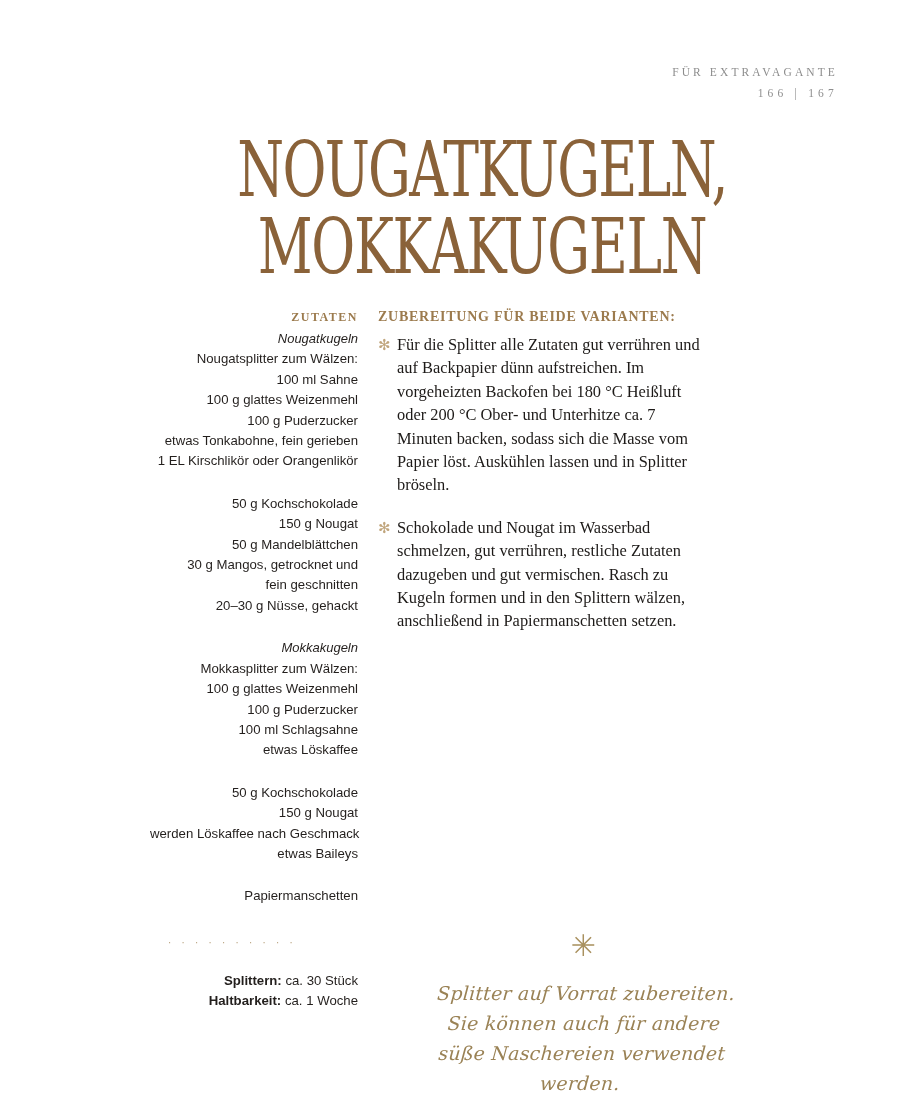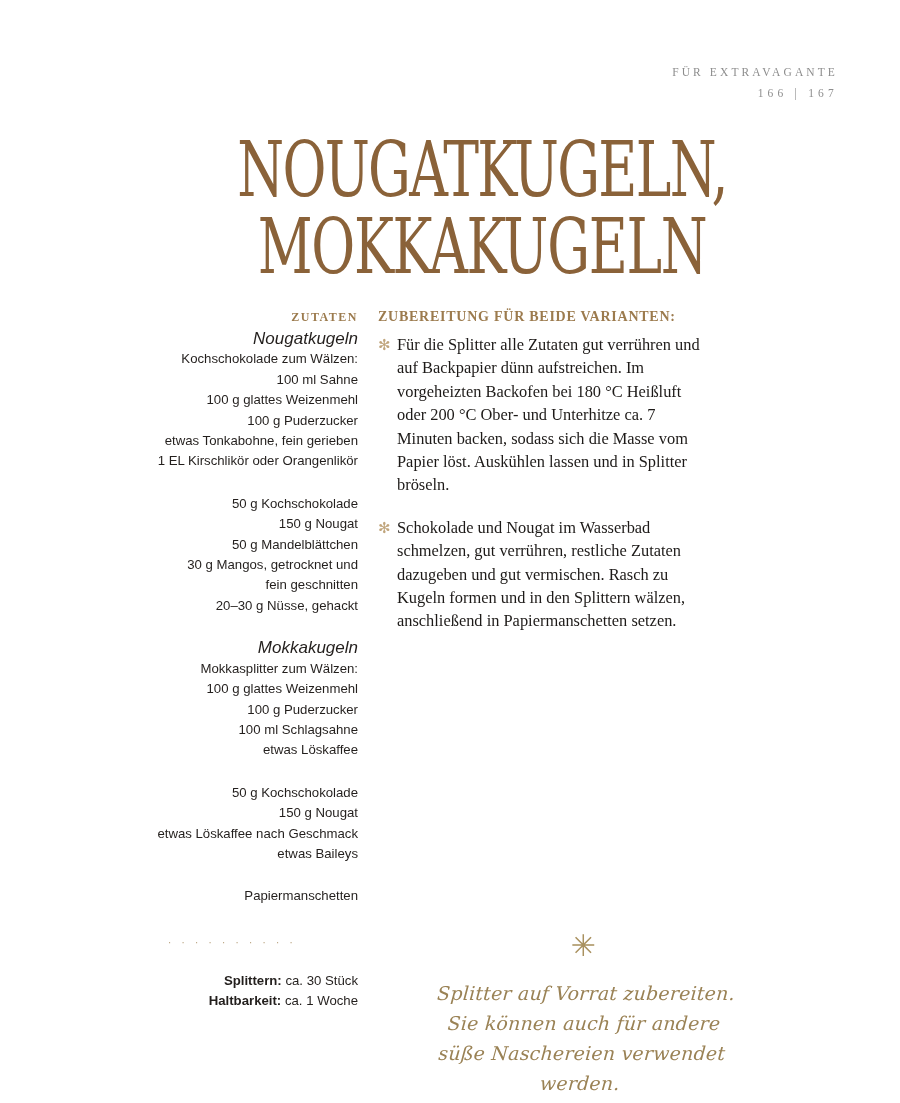--- a/index.html
+++ b/index.html
@@ -108,21 +108,21 @@
     font-size: 12px;
     font-weight: 700;
     text-transform: uppercase;
     font-variant: small-caps;
     letter-spacing: 1.5px;
     line-height: 18px;
     margin-bottom: 3px;
   }
   .ing-sub {
     font-style: italic;
-    font-size: 17px;
+    font-size: 13px;
     line-height: 20.4px;
   }
   .ing-line {
     display: block;
     white-space: nowrap;
   }
   .ing-group {
     margin-top: 22px;
   }
   .ing-group.tight {
@@ -233,21 +233,21 @@
     <span class="title-line title-line-2">Mokkakugeln</span>
   </div>
 
   <div class="columns">
 
     <div class="ingredients">
       <div class="ing-heading">Zutaten</div>
 
       <div class="ing-group tight">
         <span class="ing-line ing-sub">Nougatkugeln</span>
-        <span class="ing-line">Kochschokolade zum Wälzen:</span>
+        <span class="ing-line">Nougatsplitter zum Wälzen:</span>
         <span class="ing-line">100 ml Sahne</span>
         <span class="ing-line">100 g glattes Weizenmehl</span>
         <span class="ing-line">100 g Puderzucker</span>
         <span class="ing-line">etwas Tonkabohne, fein gerieben</span>
         <span class="ing-line">1 EL Kirschlikör oder Orangenlikör</span>
       </div>
 
       <div class="ing-group">
         <span class="ing-line">50 g Kochschokolade</span>
         <span class="ing-line">150 g Nougat</span>
@@ -262,21 +262,21 @@
         <span class="ing-line">Mokkasplitter zum Wälzen:</span>
         <span class="ing-line">100 g glattes Weizenmehl</span>
         <span class="ing-line">100 g Puderzucker</span>
         <span class="ing-line">100 ml Schlagsahne</span>
         <span class="ing-line">etwas Löskaffee</span>
       </div>
 
       <div class="ing-group">
         <span class="ing-line">50 g Kochschokolade</span>
         <span class="ing-line">150 g Nougat</span>
-        <span class="ing-line">etwas Löskaffee nach Geschmack</span>
+        <span class="ing-line">werden Löskaffee nach Geschmack</span>
         <span class="ing-line">etwas Baileys</span>
       </div>
 
       <div class="ing-note">
         <span class="ing-line">Papiermanschetten</span>
       </div>
 
       <div class="dot-divider">· · · · · · · · · ·</div>
 
       <div class="meta">

